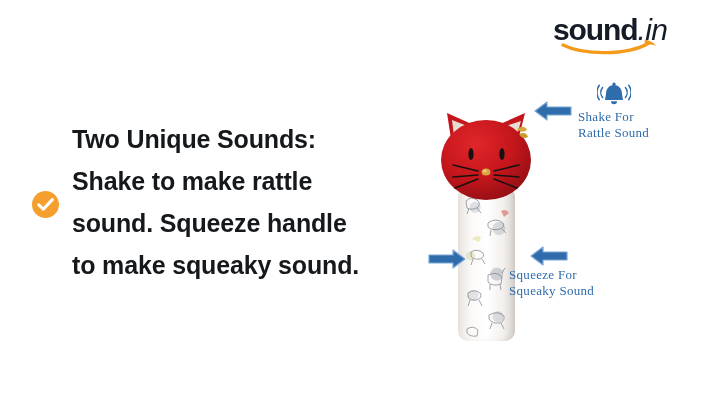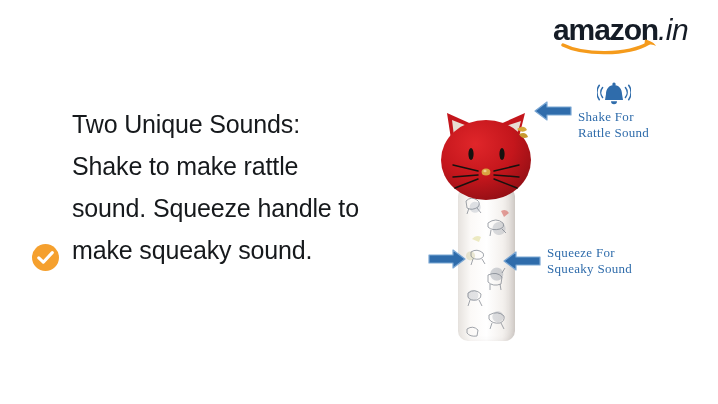--- a/index.html
+++ b/index.html
@@ -43,24 +43,25 @@
     left: 8px;
     top: 24px;
     width: 101px;
     height: 18px;
   }
 
   
   .feature-block {
     position: absolute;
     left: 32px;
-    top: 103px;
+    top: 118px;
     width: 330px;
     display: flex;
-    align-items: flex-end;
+    align-items: center;
+    font-weight: bold;
   }
   .check-badge {
     flex: 0 0 auto;
     width: 27px;
     height: 27px;
     margin-top: 4px;
     margin-right: 13px;
   }
   .feature-text {
     font-family: "Liberation Sans", sans-serif;
@@ -110,21 +111,21 @@
     height: 96px;
   }
 
   
   .annotation {
     position: absolute;
     display: flex;
     align-items: center;
   }
   .annotation-rattle { left: 534px; top: 81px; }
-  .annotation-squeeze { left: 503px; top: 245px; }
+  .annotation-squeeze { left: 503px; top: 245px; flex-direction: column; }
 
   .annotation-arrow {
     flex: 0 0 auto;
     width: 38px;
     height: 22px;
   }
   .annotation-body {
     margin-left: 6px;
     display: flex;
     flex-direction: column;
@@ -149,21 +150,21 @@
     left: 428px;
     top: 248px;
     width: 38px;
     height: 22px;
   }
 </style>
 </head>
 <body>
 
 <div class="brand-logo">
-  <div class="brand-wordmark"><span>amazon</span><span class="brand-tld">.in</span></div>
+  <div class="brand-wordmark"><span>sound</span><span class="brand-tld">.in</span></div>
   <svg class="brand-swoosh" viewBox="0 0 101 18">
     <path d="M2 7 C22 17, 66 18, 88 5" stroke="#f59b1c" stroke-width="3.4" fill="none" stroke-linecap="round"></path>
     <path d="M84 1.5 C90 3, 93.5 5, 95 8 C92 6.6, 87 5.6, 83.5 5.8 Z" fill="#f59b1c"></path>
   </svg>
 </div>
 
 <div class="feature-block">
   <svg class="check-badge" viewBox="0 0 27 27">
     <circle cx="13.5" cy="13.5" r="13.5" fill="#f5a02e"></circle>
     <path d="M6.8 13.9 L11.3 18.2 L20.3 8.6" stroke="#ffffff" stroke-width="3.1" fill="none" stroke-linecap="round" stroke-linejoin="round"></path>

